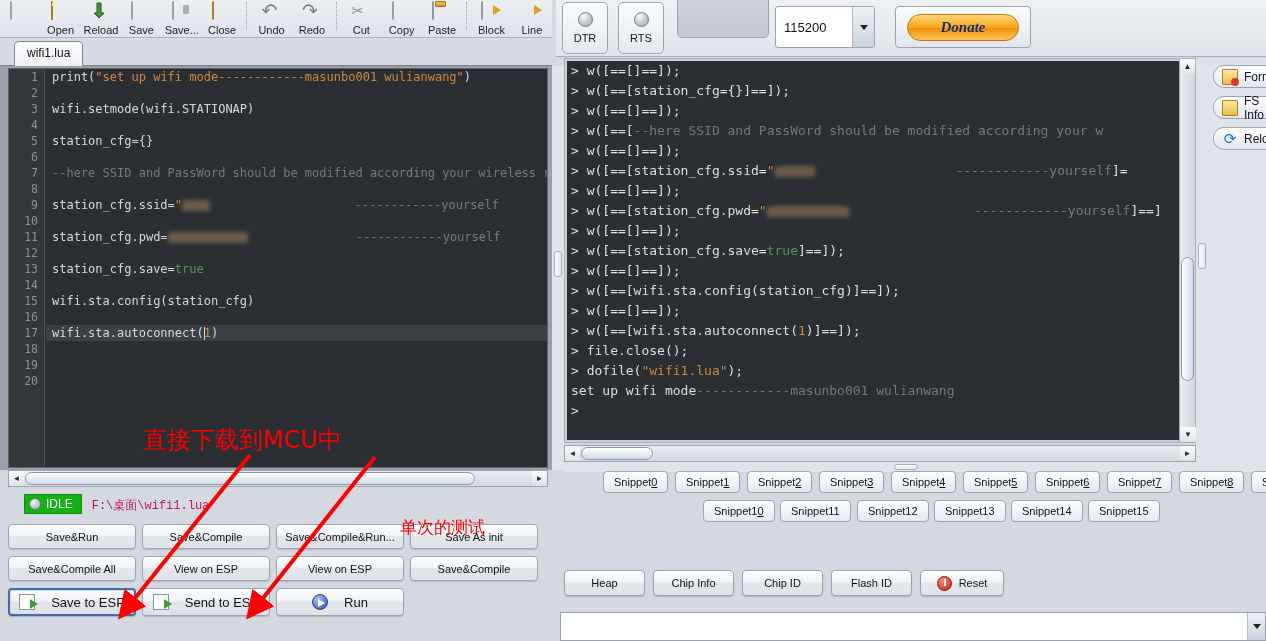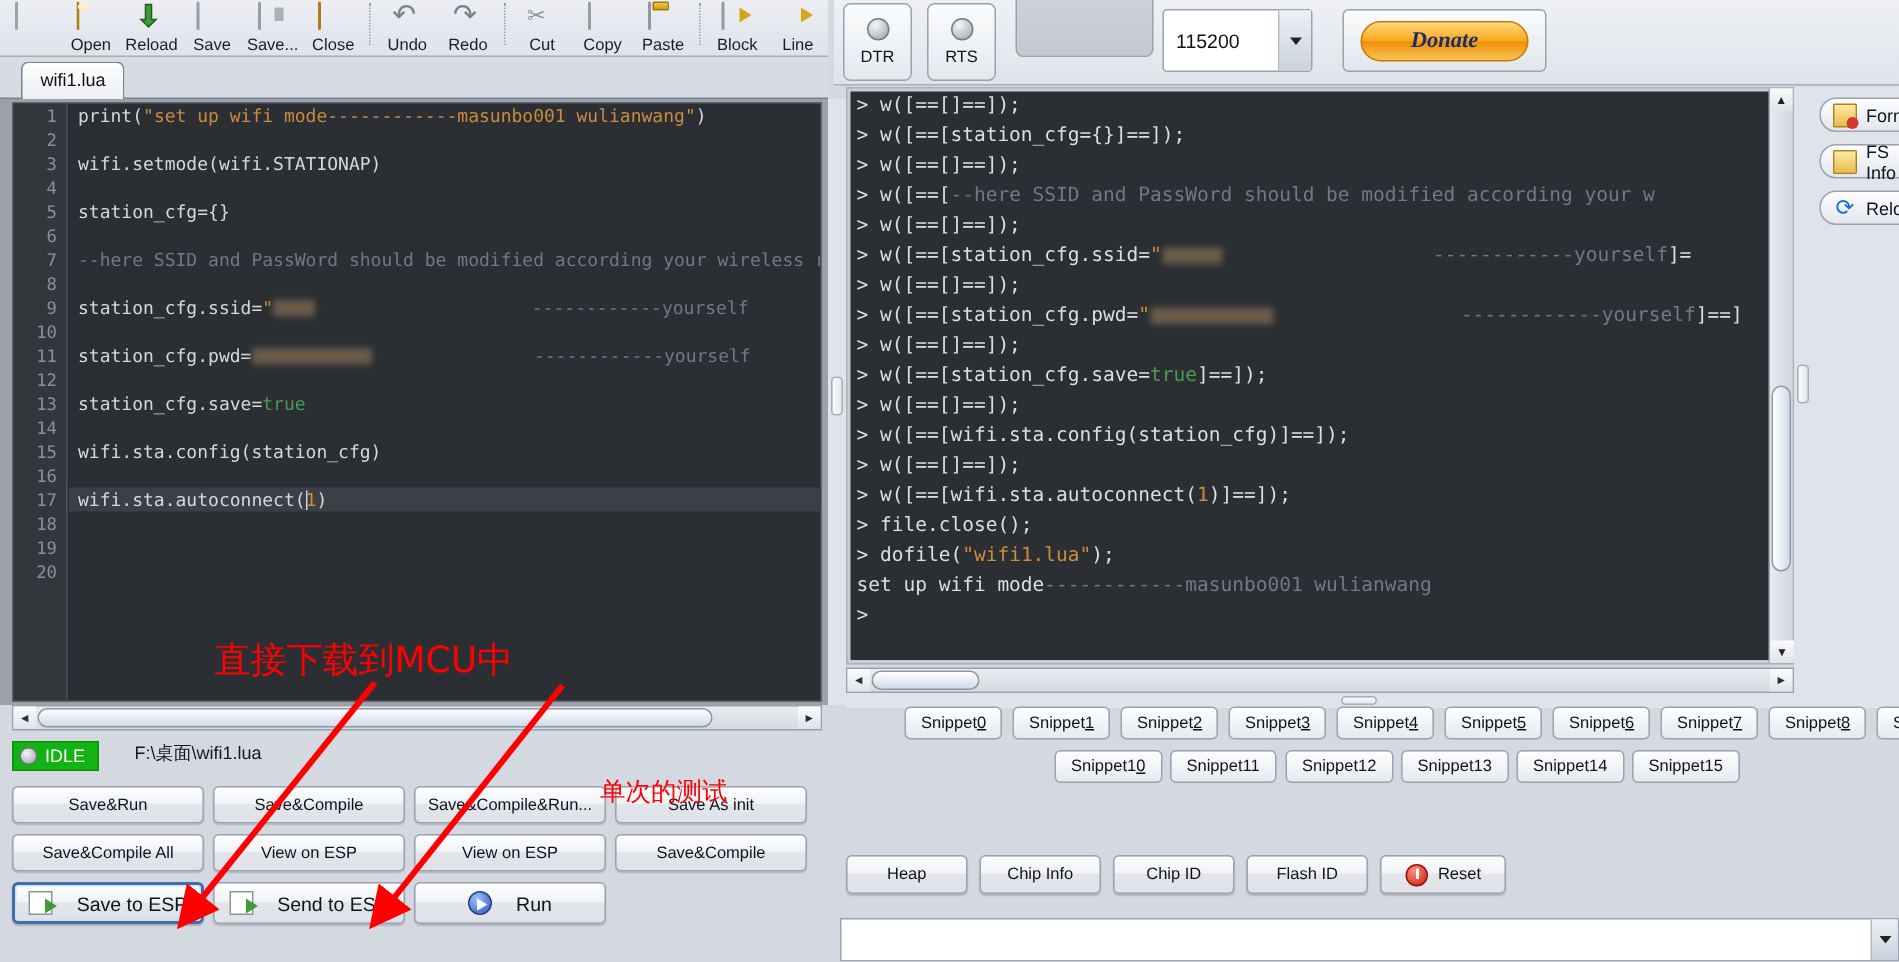--- a/index.html
+++ b/index.html
@@ -87,26 +87,26 @@
   #caret{position:absolute;width:1px;height:13px;background:#cfd3d7;}
 
   #edhscroll { position:absolute; left:8px; top:470px; width:540px; height:17px;
        background:linear-gradient(180deg,#e9ecf0,#d6dae1); border:1px solid #9aa2ad; display:flex; align-items:center;}
   .sbtn { width:15px;height:15px; display:flex;align-items:center;justify-content:center;
           font-size:8px;color:#2a2f36;background:linear-gradient(180deg,#fafbfc,#dfe3e9);}
   .sthumb{ height:13px; margin:0 1px; border:1px solid #8d96a3; border-radius:7px;
           background:linear-gradient(180deg,#ffffff,#cfdbe9);}
 
   
-  #statusrow { position:absolute; left:8px; top:494px; width:545px; height:20px; display:flex; align-items:flex-start;}
+  #statusrow { position:absolute; left:24px; top:494px; width:545px; height:20px; display:flex; align-items:flex-end;}
   #idlebadge { background:#12b312; color:#fff; font-size:12px; padding:2px 8px 2px 4px;
                display:flex; align-items:center; gap:5px; border:1px solid #0b8f0b;}
   #idledot { width:12px;height:12px;border-radius:50%;
              background:radial-gradient(circle at 35% 30%,#f4f6f8,#9aa2ab);border:1px solid #6d757e;}
-  #statuspath { margin-left:24px; font-size:12px; color:#0f172a;}
+  #statuspath { margin-left:10px; font-size:12px; color:#be185d;font-family:Liberation Mono, monospace;}
 
   
   #lgrid { position:absolute; left:8px; top:524px; width:545px; height:112px; }
   .grow { display:flex; gap:6px; margin-bottom:7px; }
   .gbtn { width:128px; height:25px; }
   .gbtn.big { height:28px; font-size:13px; gap:7px; }
   .gbtn.big span.t { font-size:13px; }
   .bi { width:16px;height:16px;position:relative;display:inline-block;}
   .bi-save{background:#fff;border:1px solid #8a93a0;}
   .bi-save:after{content:"";position:absolute;right:-4px;bottom:0;width:0;height:0;

